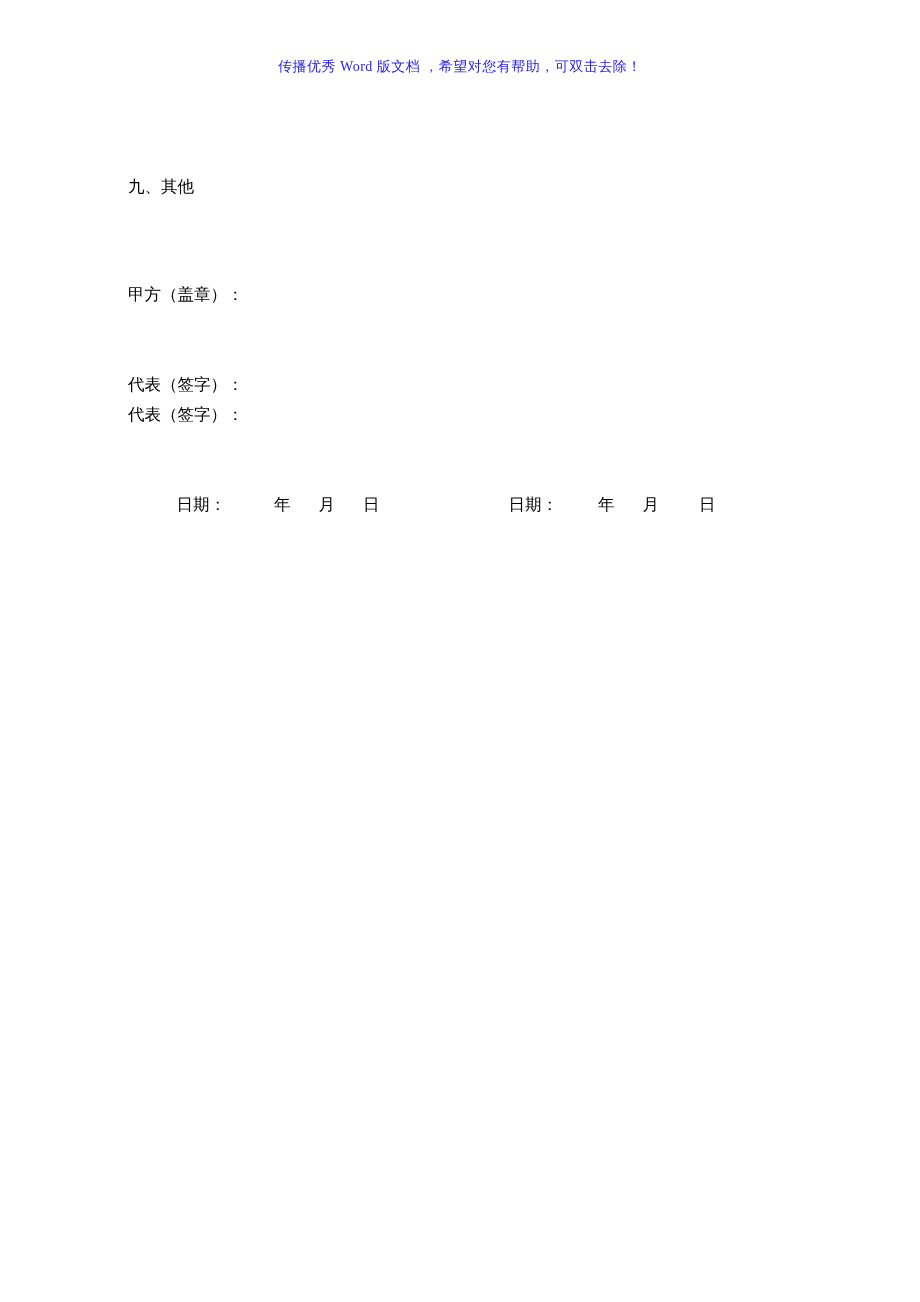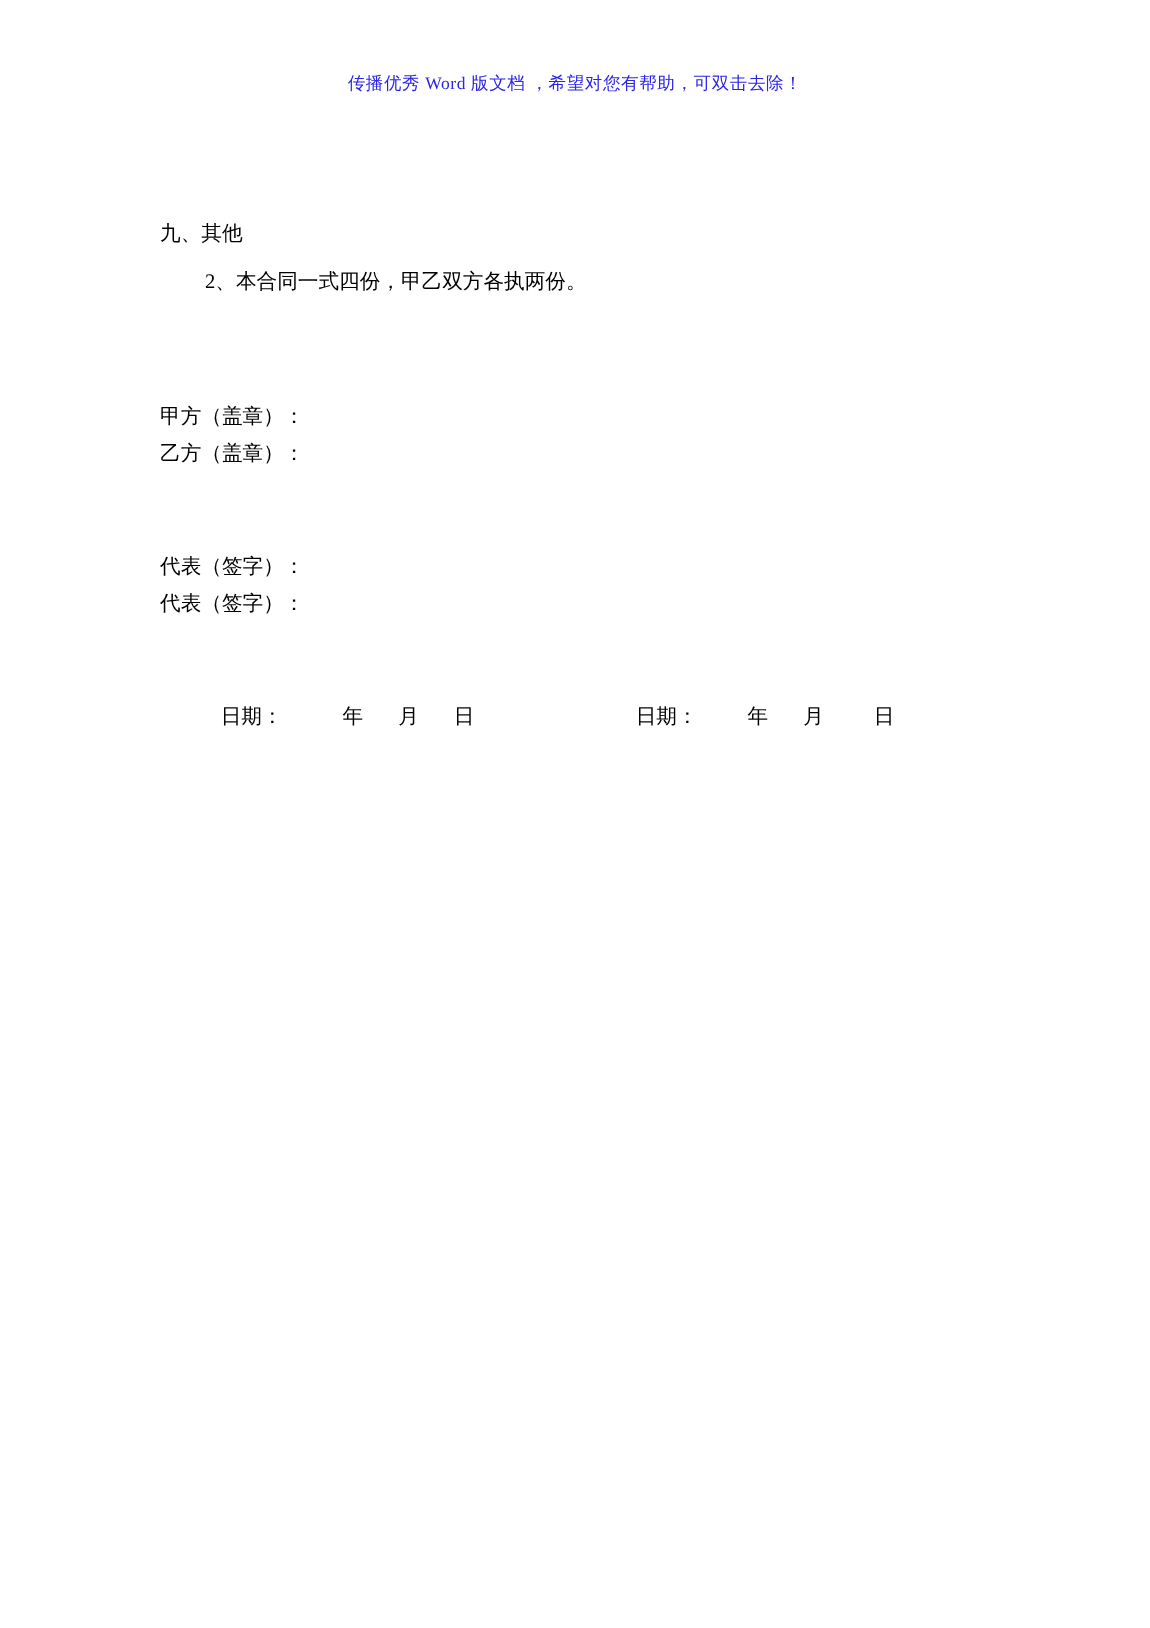--- a/index.html
+++ b/index.html
@@ -86,29 +86,25 @@
 
 <div class="page">
 
   <div class="header-note">传播优秀 Word 版文档 ，希望对您有帮助，可双击去除！</div>
 
   <div class="content">
 
     <div class="section-heading">九、其他</div>
 
 
-    <div class="list-item">
-      <span>2、</span><span>本合同一式四份，甲乙双方各执两份。</span>
-    </div>
 
     <div class="sig-block">
 
       <div class="sig-row">
         <div class="sig-left">甲方（盖章）：</div>
-        <div class="sig-right">乙方（盖章）：</div>
       </div>
 
       <div class="sig-row">
         <div class="sig-left">代表（签字）：</div>
         <div class="sig-right">代表（签字）：</div>
       </div>
 
       <div class="date-row">
         <div class="sig-left">
           <span class="date-label">日期：</span><span class="gap-sm"></span><span class="date-unit">年</span><span class="gap-md"></span><span class="date-unit">月</span><span class="gap-md"></span><span class="date-unit">日</span>

